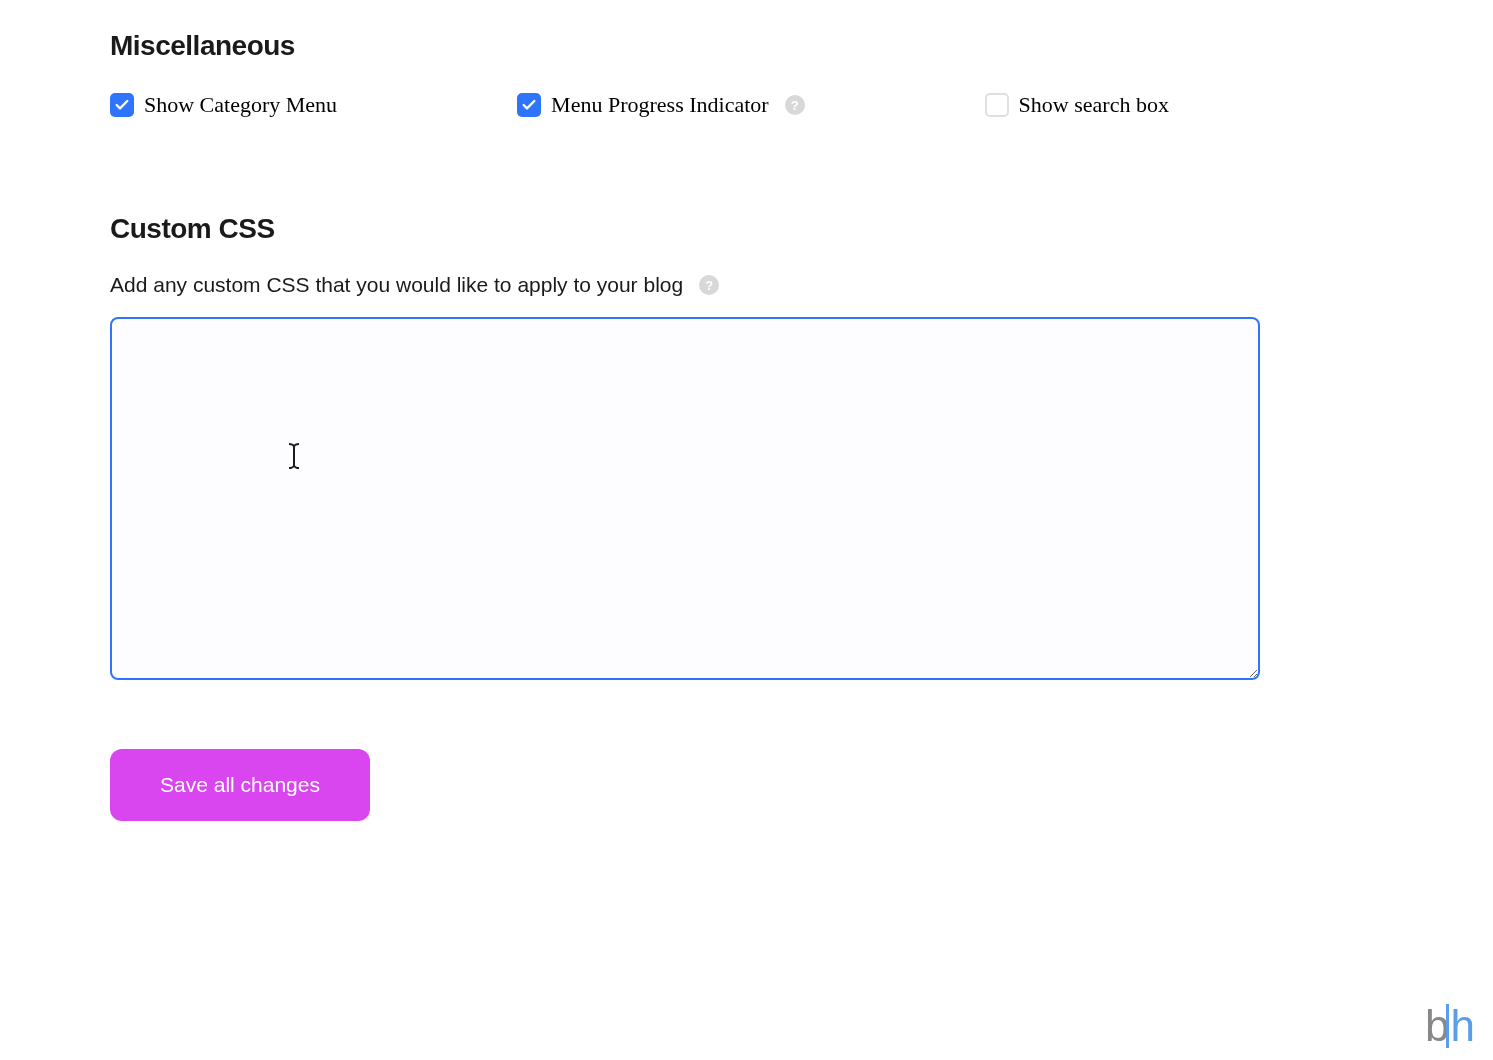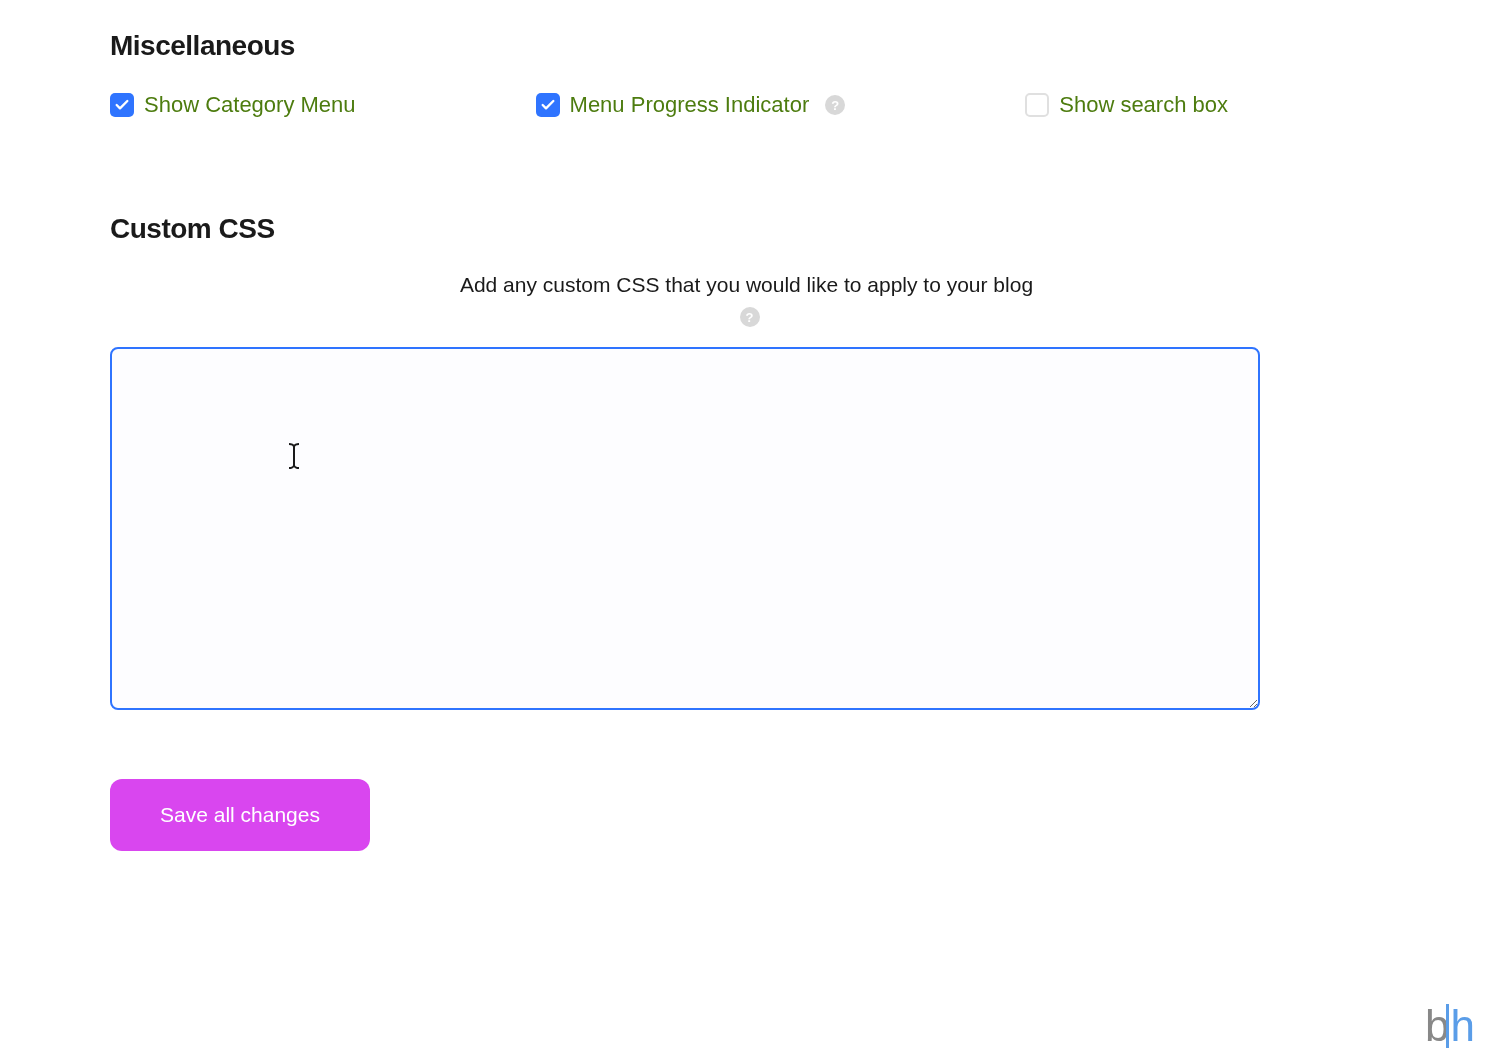--- a/index.html
+++ b/index.html
@@ -50,22 +50,23 @@
     .checkbox.unchecked {
       background: #ffffff;
       border: 2px solid #e0e0e0;
     }
     .checkbox svg {
       width: 16px;
       height: 16px;
     }
     .checkbox-label {
       font-size: 22px;
-      color: #4d7c0f;
+      color: #000000;
       font-weight: 400;
+      font-family: Liberation Serif, serif;
     }
     .help-icon {
       width: 20px;
       height: 20px;
       border-radius: 50%;
       background: #d8d8d8;
       color: #ffffff;
       display: flex;
       align-items: center;
       justify-content: center;
@@ -75,21 +76,20 @@
       cursor: help;
     }
     .css-description {
       font-size: 21px;
       color: #1a1a1a;
       font-weight: 400;
       margin-bottom: 20px;
       display: flex;
       align-items: center;
       gap: 10px;
-      flex-direction: column;
     }
     .css-textarea {
       width: 1150px;
       height: 363px;
       border: 2px solid #2f74ff;
       border-radius: 8px;
       background: #fdfdff;
       padding: 16px;
       font-family: monospace;
       font-size: 18px;

